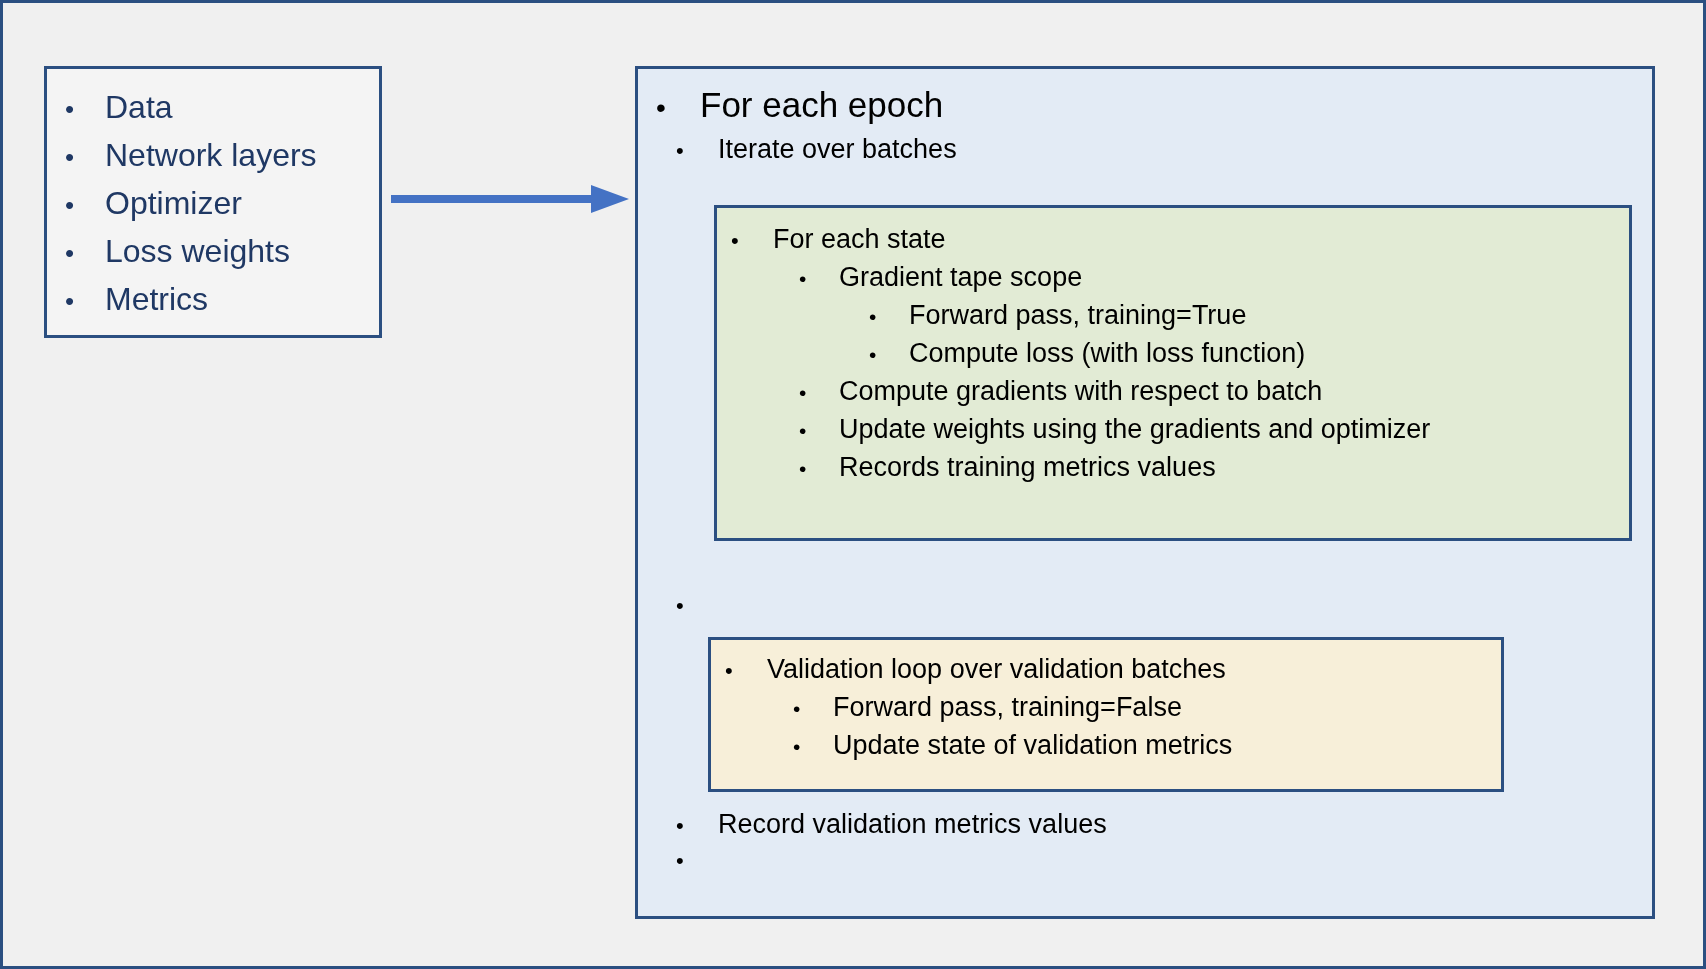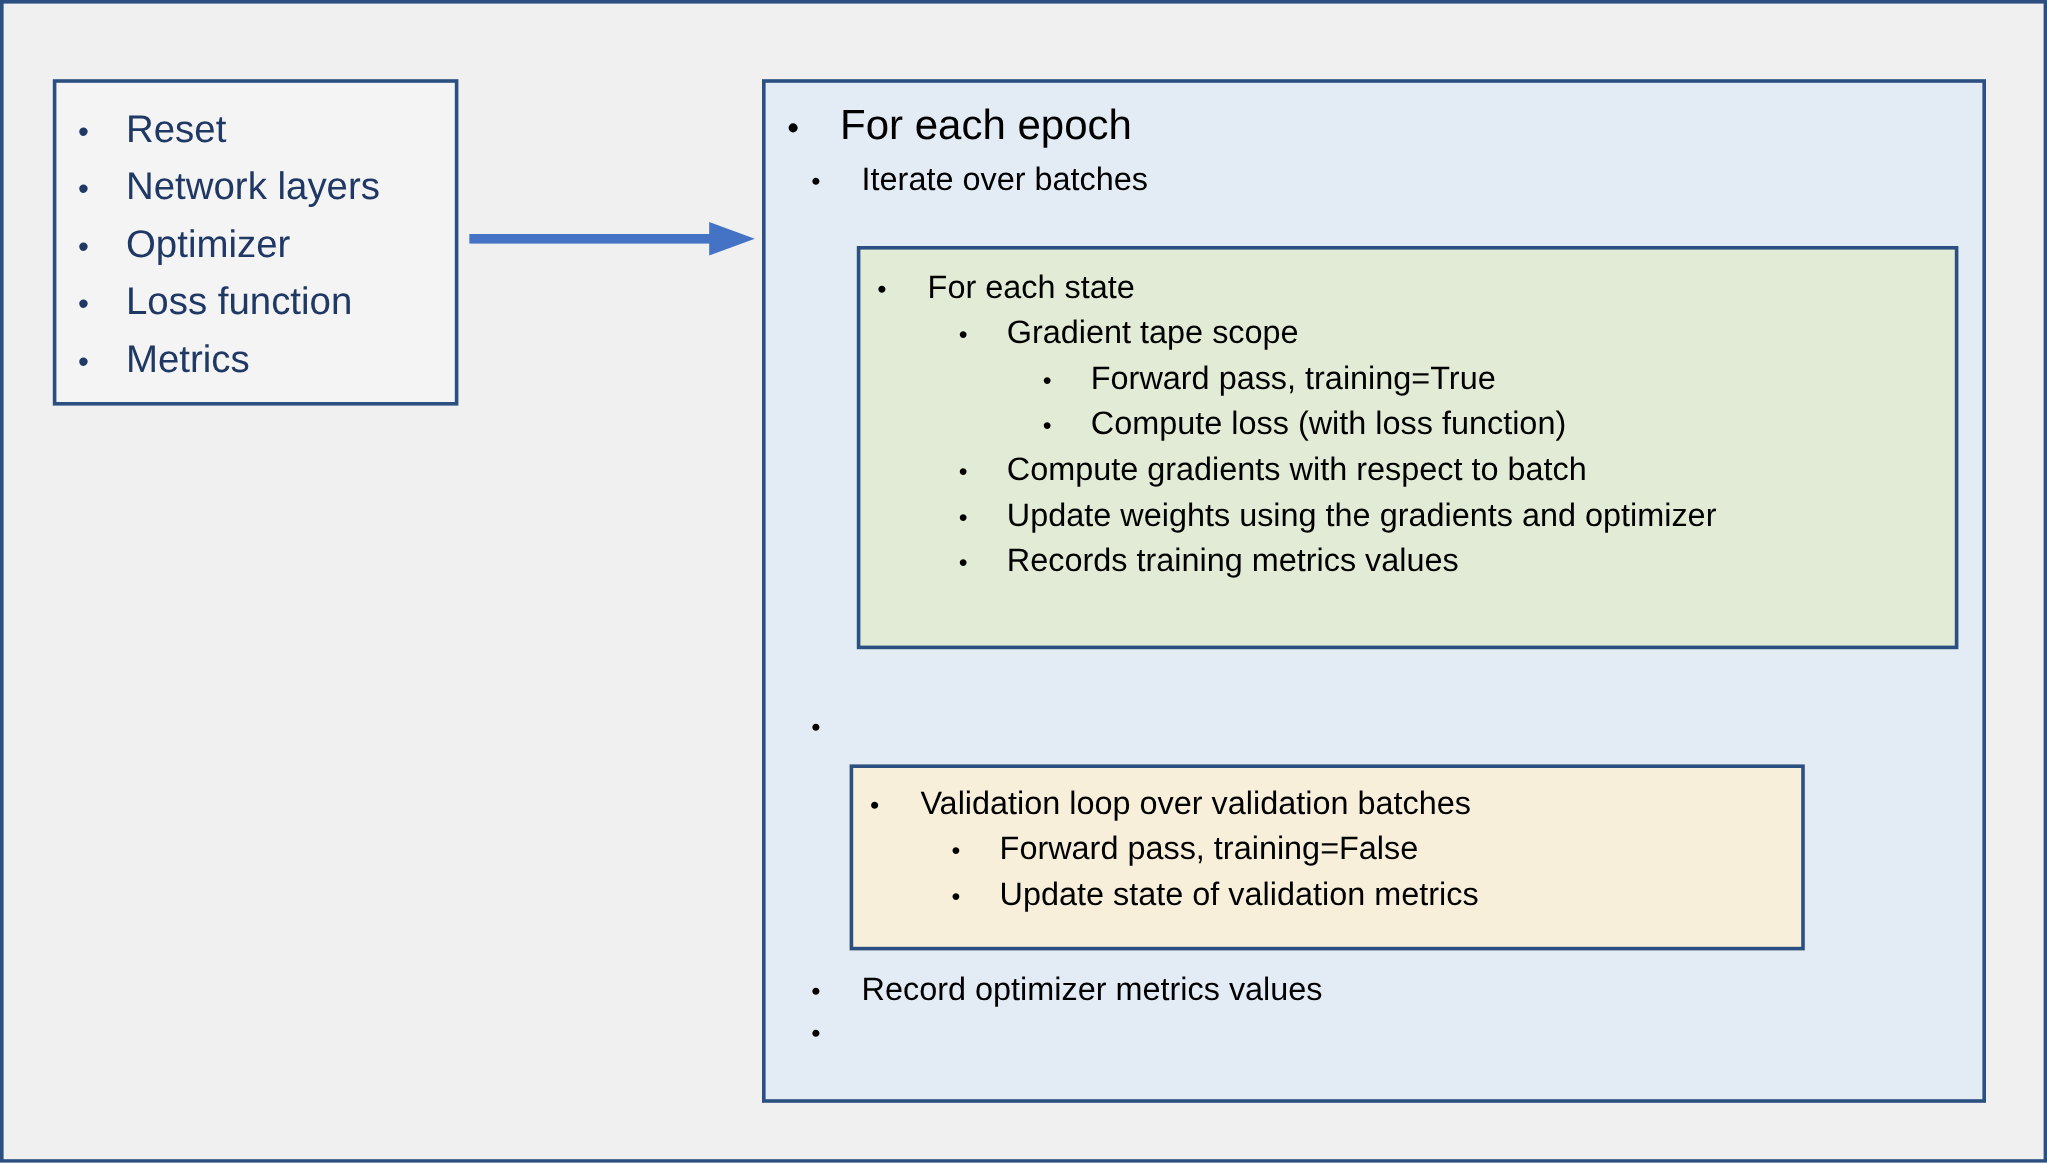--- a/index.html
+++ b/index.html
@@ -172,33 +172,33 @@
   .tail .lvl2 { margin-top: 12px; }
 </style>
 </head>
 <body>
 
 <div id="canvas">
 
   <div class="inputs-box">
     <div class="bullet-row">
       <span class="dot">•</span>
-      <span class="txt">Reset</span>
+      <span class="txt">Data</span>
     </div>
     <div class="bullet-row">
       <span class="dot">•</span>
       <span class="txt">Network layers</span>
     </div>
     <div class="bullet-row">
       <span class="dot">•</span>
       <span class="txt">Optimizer</span>
     </div>
     <div class="bullet-row">
       <span class="dot">•</span>
-      <span class="txt">Loss function</span>
+      <span class="txt">Loss weights</span>
     </div>
     <div class="bullet-row">
       <span class="dot">•</span>
       <span class="txt">Metrics</span>
     </div>
   </div>
 
   <div class="arrow">
     <svg width="240" height="40" viewBox="0 0 240 40" xmlns="http://www.w3.org/2000/svg">
       <rect x="0" y="16" width="205" height="8" fill="#4472c4"></rect>
@@ -274,21 +274,21 @@
       </div>
       <div class="line v2">
         <span class="dot">•</span>
         <span class="txt">Update state of validation metrics</span>
       </div>
     </div>
 
     <div class="tail">
       <div class="line lvl2">
         <span class="dot">•</span>
-        <span class="txt">Record optimizer metrics values</span>
+        <span class="txt">Record validation metrics values</span>
       </div>
       <div class="line lvl2">
         <span class="dot">•</span>
       </div>
     </div>
 
   </div>
 </div>
 
 </body></html>

